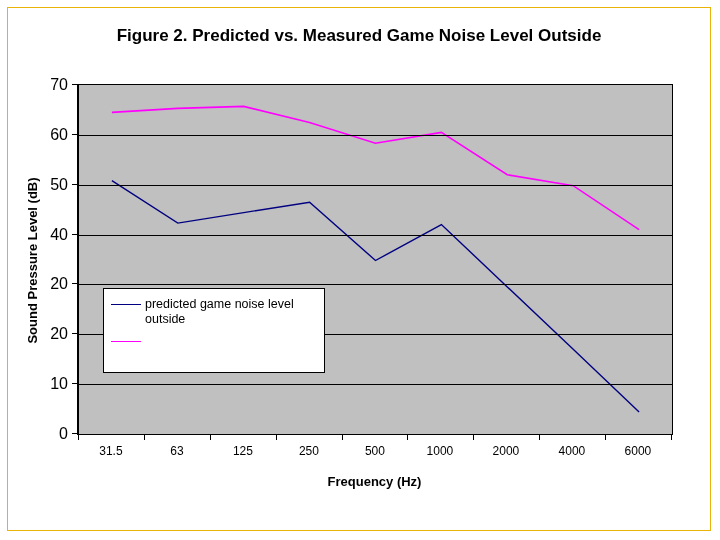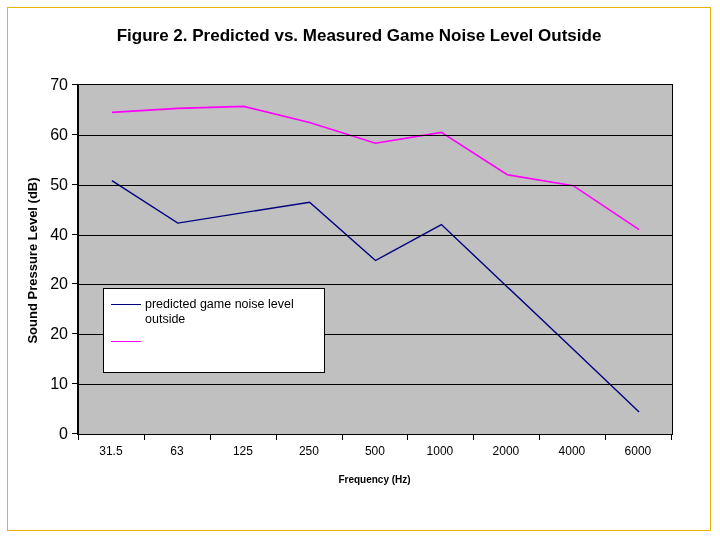--- a/index.html
+++ b/index.html
@@ -116,21 +116,21 @@
     text-align: center;
     font-size: 12px;
     color: #000000;
   }
   #x-axis-title {
     position: absolute;
     left: 70px;
     top: 466px;
     width: 593px;
     text-align: center;
-    font-size: 10px;
+    font-size: 13px;
     font-weight: bold;
     color: #000000;
   }
 
   
   #legend {
     position: absolute;
     left: 95px;
     top: 280px;
     width: 222px;

